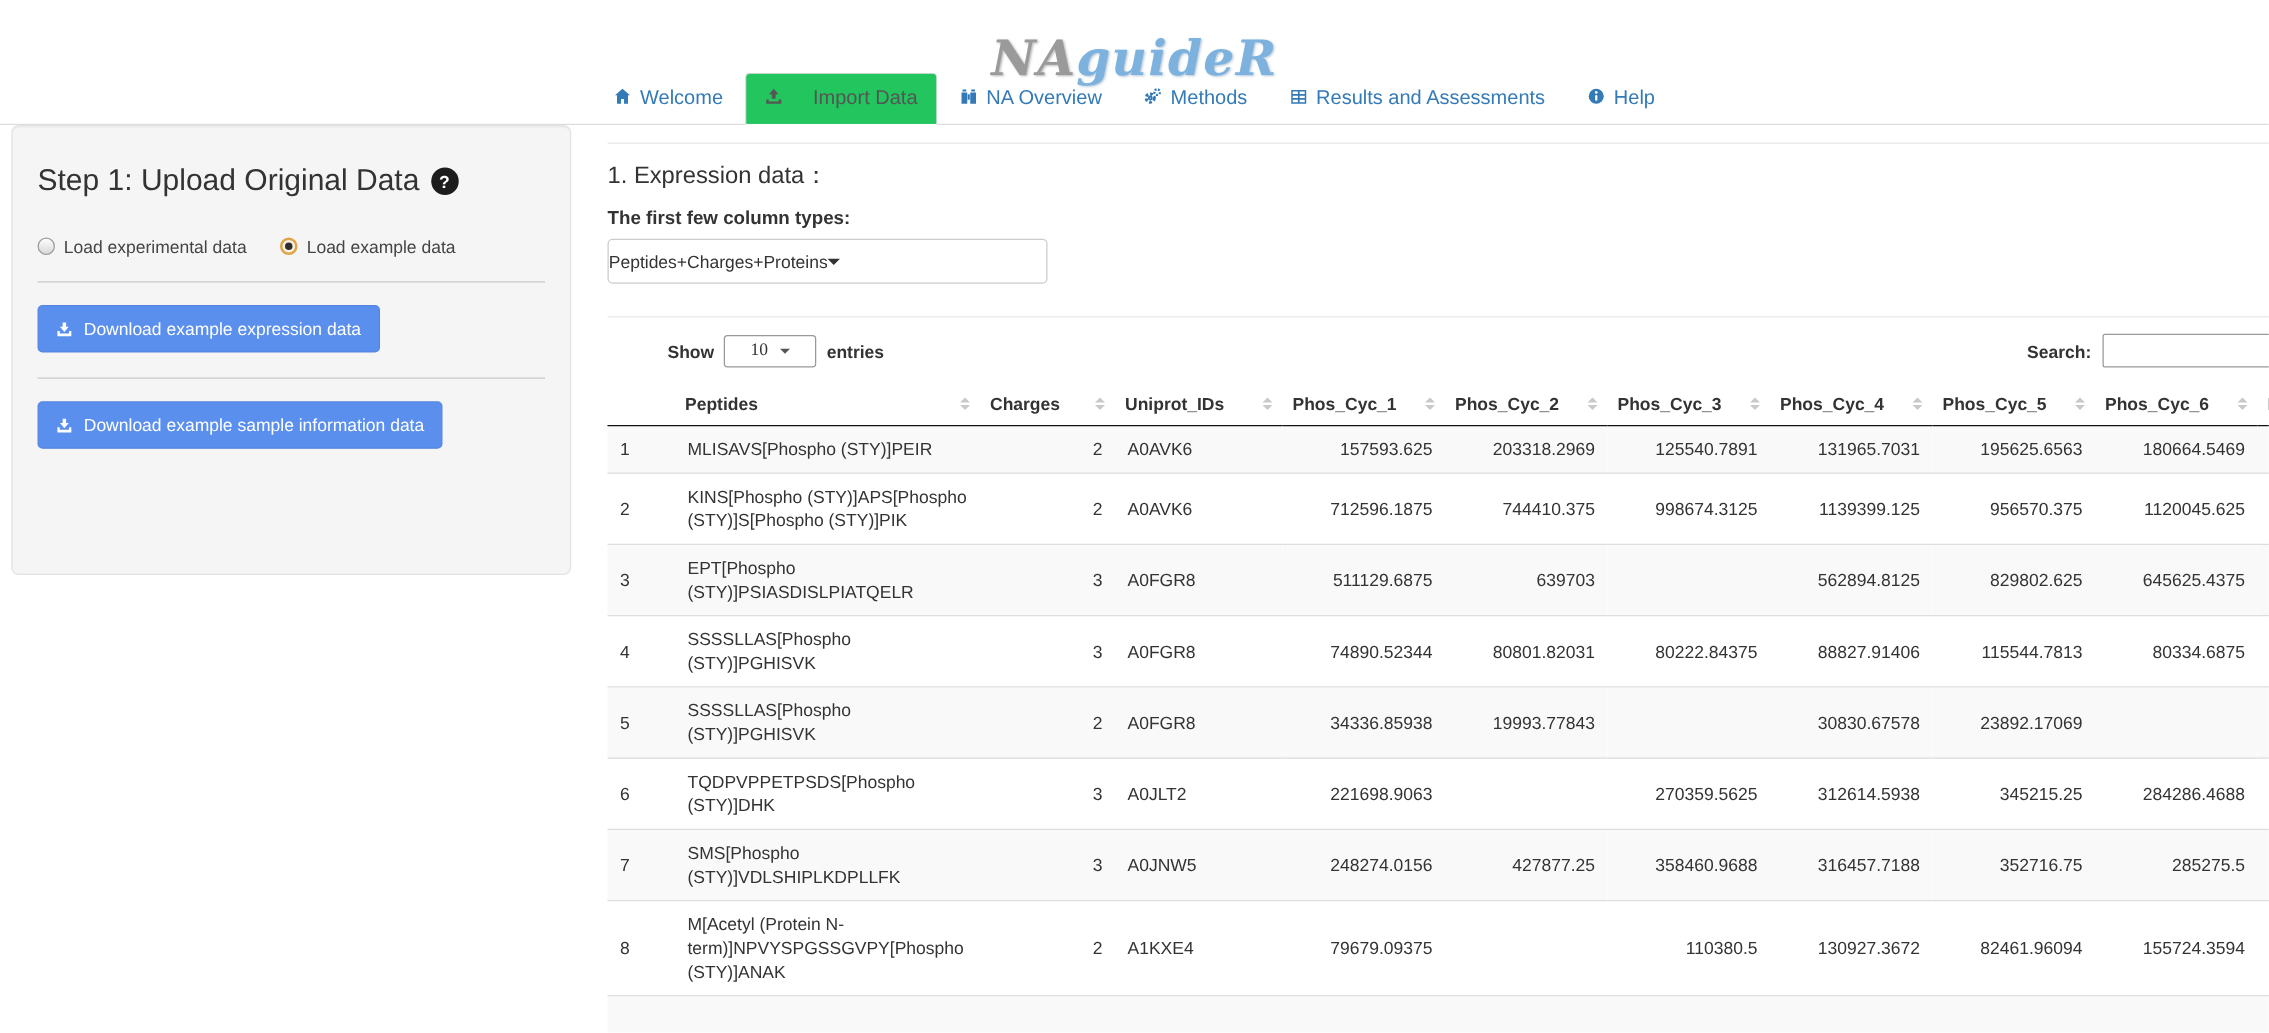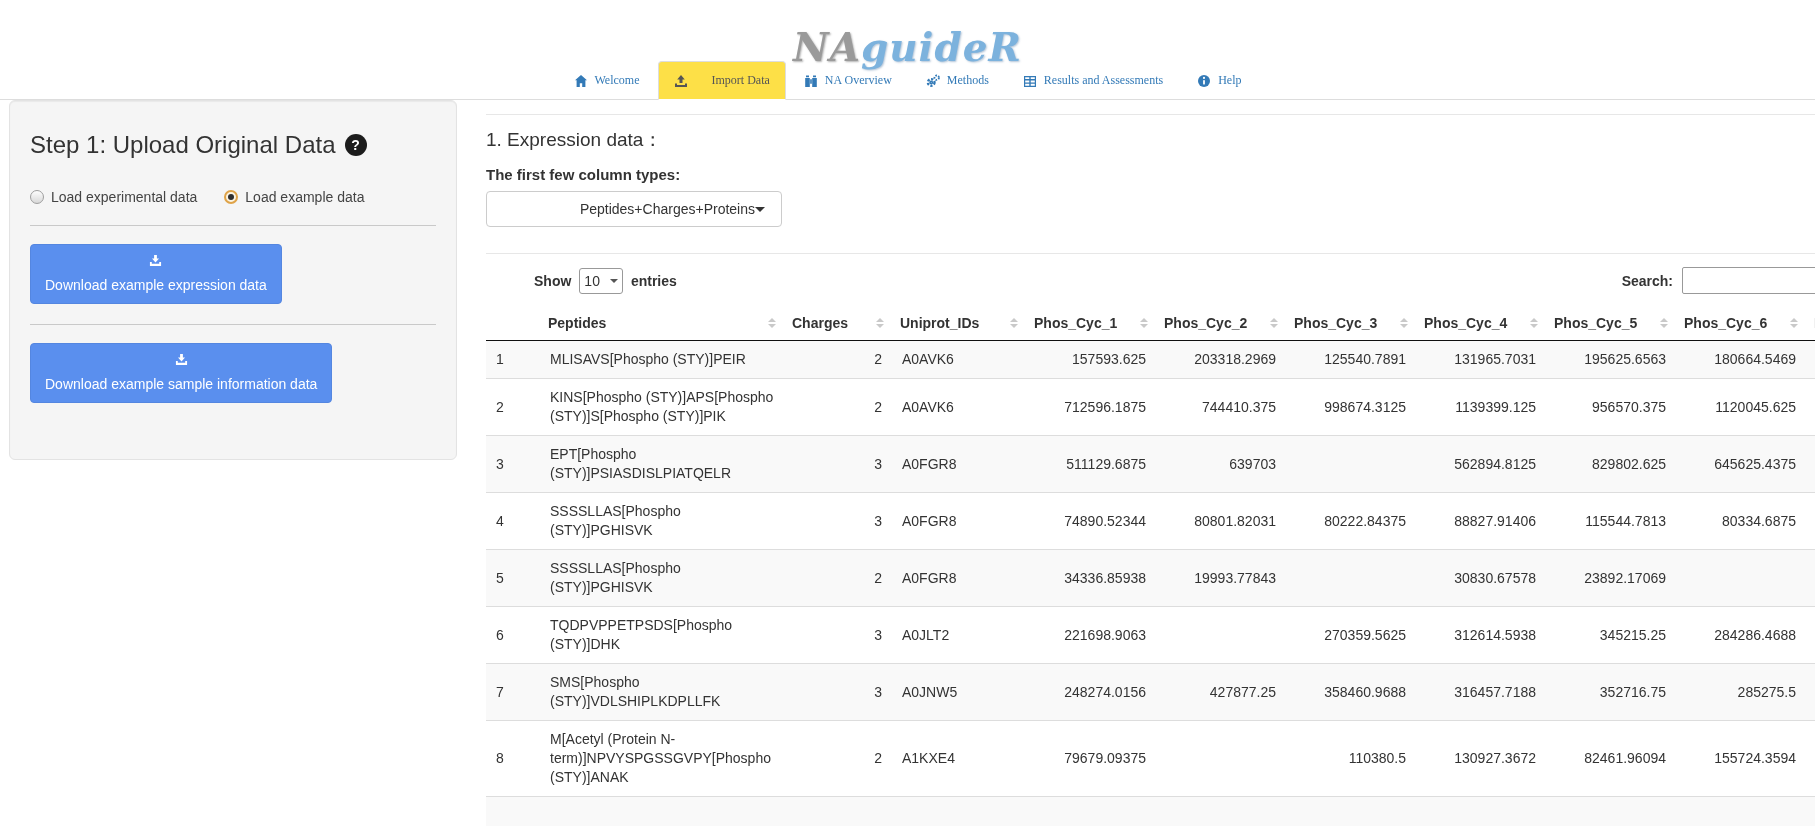--- a/index.html
+++ b/index.html
@@ -9,24 +9,24 @@
   }
   
   .logo-row{height:56px;text-align:center;padding-top:23px;box-sizing:border-box;}
   .logo{font-family:"DejaVu Serif",serif;font-style:italic;font-weight:bold;
         font-size:39px;letter-spacing:1px;line-height:48px;user-select:none;}
   .logo .na{color:#9a9a9a;text-shadow:1px 1px 2px rgba(0,0,0,.30);}
   .logo .guider{color:#7cb2dd;text-shadow:1px 1px 2px rgba(40,90,140,.35);}
   
   .nav-tabs{display:flex;justify-content:center;align-items:flex-end;
             border-bottom:1px solid #ddd;height:44px;box-sizing:border-box;}
-  .nav-tab{display:flex;align-items:flex-end;gap:7px;padding:11px 15px;margin:0 1px -1px 1px;
-           color:#337ab7;font-size:12px;cursor:pointer;border:1px solid transparent;
-           border-radius:4px 4px 0 0;background:transparent;white-space:nowrap;font-family:Liberation Serif, serif;}
-  .nav-tab.active{color:#555;background:#fde047;border-color:#ddd #ddd #fff;gap:24px;}
+  .nav-tab{display:flex;align-items:flex-start;gap:7px;padding:11px 15px;margin:0 1px -1px 1px;
+           color:#337ab7;font-size:16px;cursor:pointer;border:1px solid transparent;
+           border-radius:4px 4px 0 0;background:transparent;white-space:nowrap;}
+  .nav-tab.active{color:#555;background:#22c55e;border-color:#ddd #ddd #fff;gap:24px;}
   .nav-tab svg{width:14px;height:14px;fill:currentColor;flex:0 0 auto;}
   
   .content{position:relative;}
   
   .sidebar{position:absolute;left:9px;top:0;width:448px;height:360px;box-sizing:border-box;
            background:#f5f5f5;border:1px solid #e3e3e3;border-radius:6px;
            padding:18px 20px;box-shadow:inset 0 1px 1px rgba(0,0,0,.05);}
   .step-title{font-size:24px;font-weight:400;color:#333;margin:12px 0 0 0;
               display:flex;align-items:center;gap:9px;}
   .qmark{width:22px;height:22px;border-radius:50%;background:#1c1c1c;color:#fff;
@@ -35,36 +35,36 @@
   .radio-row{display:flex;gap:27px;align-items:center;margin-top:30px;font-size:14px;color:#444;}
   .radio-opt{display:flex;align-items:center;gap:7px;cursor:pointer;}
   .radio{width:14px;height:14px;border-radius:50%;box-sizing:border-box;flex:0 0 auto;position:relative;}
   .radio.unchecked{border:1px solid #9e9e9e;background:linear-gradient(#fdfdfd,#d8d8d8);}
   .radio.checked{border:2px solid #dfa348;background:#faf3e3;}
   .radio.checked::after{content:"";position:absolute;left:2px;top:2px;width:6px;height:6px;
                         border-radius:50%;background:#2e2e2e;}
   .side-hr{border:none;border-top:1px solid #c9c9c9;margin:20px 0 18px 0;}
   .btn-dl{display:inline-flex;align-items:center;gap:9px;background:#5a8fee;color:#fff;
           font-size:14px;padding:9px 14px;border-radius:4px;border:1px solid #5486e0;
-          cursor:pointer;line-height:18px;flex-direction:column;}
+          cursor:pointer;line-height:18px;}
   .btn-dl svg{width:13px;height:13px;fill:#fff;flex:0 0 auto;}
   
   .main{position:absolute;left:470px;top:0;width:1380px;padding-left:16px;box-sizing:border-box;}
   .main-hr{border:none;border-top:1px solid #e7e7e7;margin:14px 0 0 0;}
   .expr-title{font-size:19px;font-weight:400;color:#333;margin:12px 0 0 0;}
   .coltypes-label{font-size:15px;font-weight:bold;color:#333;margin:13px 0 8px 0;}
-  .select-box{width:296px;height:36px;box-sizing:border-box;border:1px solid #ccc;border-radius:4px;
-              background:#fff;display:flex;align-items:center;justify-content:flex-end;
-              padding:0 16px;font-size:14px;color:#333;cursor:pointer;}
+  .select-box{width:352px;height:36px;box-sizing:border-box;border:1px solid #ccc;border-radius:4px;
+              background:#fff;display:flex;align-items:center;justify-content:flex-start;
+              padding:0 0;font-size:14px;color:#333;cursor:pointer;}
   .caret{width:0;height:0;border-left:5px solid transparent;border-right:5px solid transparent;
          border-top:5px solid #333;}
   .controls{display:flex;justify-content:space-between;align-items:center;margin:13px 0 12px 0;}
   .show-ctl{display:flex;align-items:center;gap:8px;font-weight:600;color:#333;margin-left:48px;}
   .fake-select{display:inline-flex;align-items:center;gap:10px;border:1px solid #999;border-radius:3px;
-               background:#fff;padding:4px 4px;font-weight:400;cursor:pointer;}
+               background:#fff;padding:4px 20px;font-weight:400;cursor:pointer;font-family:Liberation Serif, serif;}
   .fake-select .caret{border-top-color:#555;border-left-width:4px;border-right-width:4px;border-top-width:4px;}
   .search-ctl{display:flex;align-items:center;gap:9px;font-weight:600;color:#333;}
   .search-input{width:168px;height:27px;border:1px solid #999;border-radius:2px;
                 box-sizing:border-box;padding:2px 6px;font-size:14px;}
   
   table.dt{border-collapse:collapse;table-layout:fixed;width:1452px;font-size:14px;color:#333;}
   table.dt th{font-weight:bold;padding:9px 8px;border-bottom:1px solid #111;
               vertical-align:middle;text-align:left;}
   table.dt td{padding:9px 10px;line-height:19px;vertical-align:middle;
               border-top:1px solid #ddd;word-wrap:break-word;overflow-wrap:break-word;}

